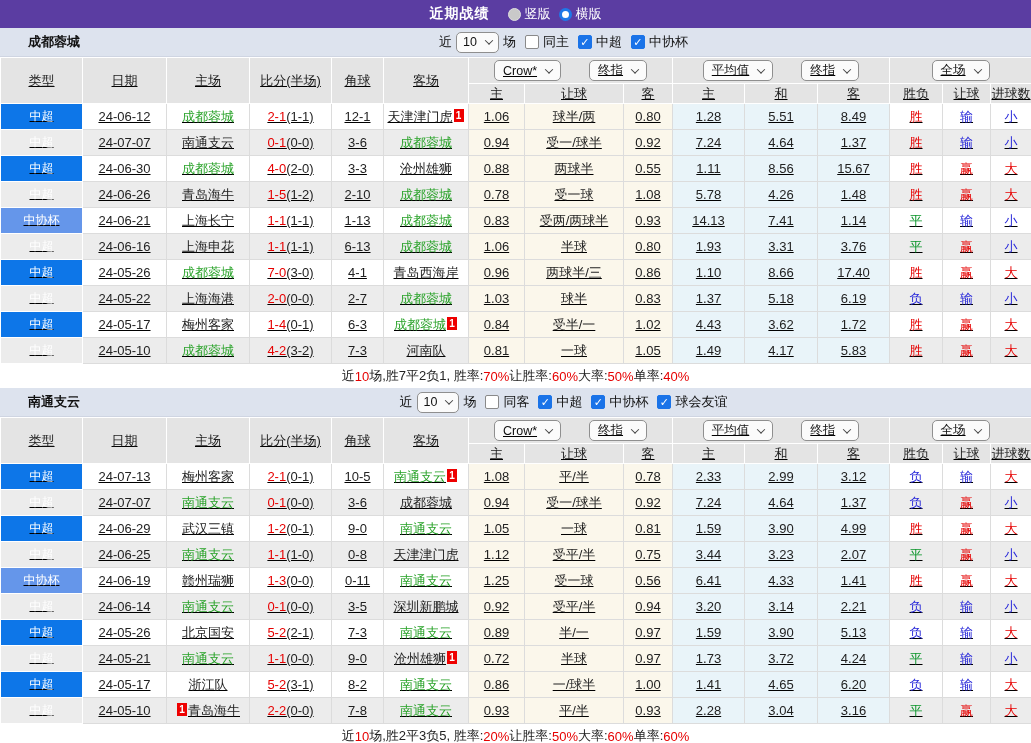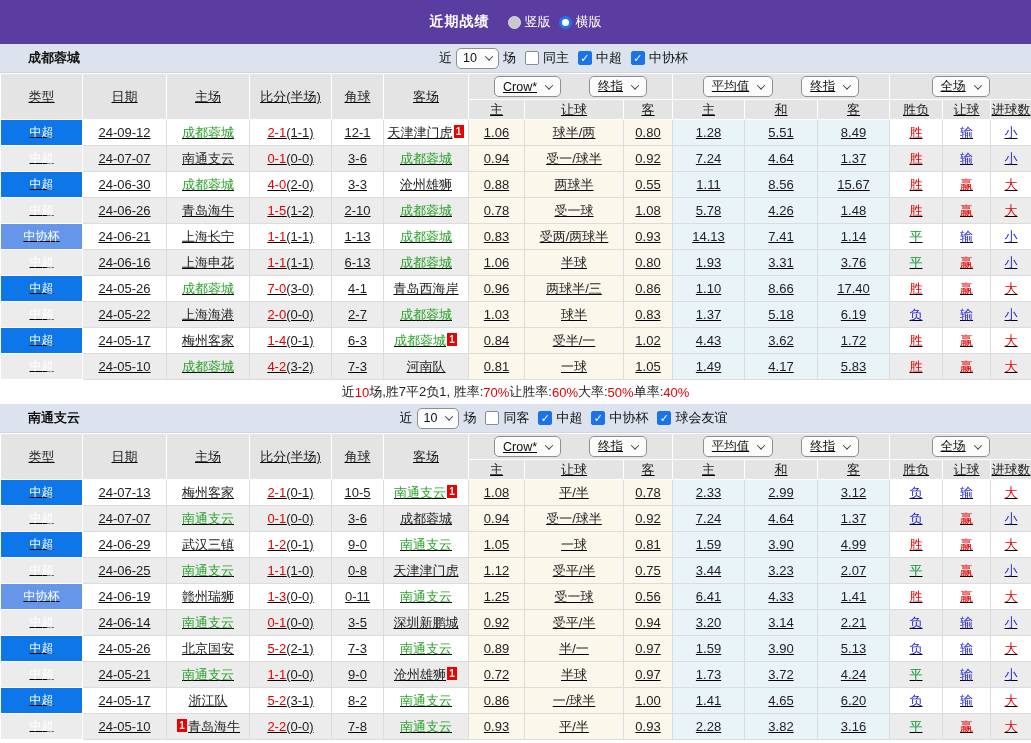--- a/index.html
+++ b/index.html
@@ -4,21 +4,21 @@
 <style>
   * { box-sizing: border-box; }
   html,body { margin:0; padding:0; }
   body {
     width:1031px; height:743px; overflow:hidden; background:#fff;
     font-family:"Liberation Sans","DejaVu Sans",sans-serif;
     -webkit-font-smoothing:antialiased;
   }
   
   .topbar {
-    height:44px; background:#5b3da2; color:#fff;
+    height:28px; background:#5b3da2; color:#fff;
     display:flex; align-items:center; justify-content:center; gap:10px;
   }
   .topbar .title { font-size:14px; font-weight:bold; letter-spacing:1px; }
   .radio-group { display:inline-flex; align-items:center; gap:4px; margin-left:8px; cursor:default; }
   .radio { width:13px; height:13px; border-radius:50%; background:#c9c9c9; border:1px solid #dedede; display:inline-block; }
   .radio.checked { background:#fff; border:3.5px solid #1f78e8; }
   .radio-label { font-size:13px; color:#fff; }
   
   .section-bar {
     position:relative; height:29px; background:#dde3ee;
@@ -156,21 +156,21 @@
             <th>和</th>
             <th>客</th>
             <th>胜负</th>
             <th>让球</th>
             <th>进球数</th>
           </tr>
         </thead>
         <tbody>
           <tr class="odd">
             <td class="type">中超</td>
-            <td>24-09-12</td>
+            <td>24-06-12</td>
             <td><span class="team-green">成都蓉城</span></td>
             <td><span class="ft">2-1</span><span class="ht">(1-1)</span></td>
             <td>12-1</td>
             <td><span class="">天津津门虎</span><span class="badge">1</span></td>
             <td class="cream">1.06</td>
             <td class="cream">球半/两</td>
             <td class="cream">0.80</td>
             <td class="lblue">1.28</td>
             <td class="lblue">5.51</td>
             <td class="lblue">8.49</td>
@@ -577,21 +577,21 @@
             <td class="type">中超</td>
             <td>24-05-10</td>
             <td><span class="badge">1</span><span class="">青岛海牛</span></td>
             <td><span class="ft">2-2</span><span class="ht">(0-0)</span></td>
             <td>7-8</td>
             <td><span class="team-green">南通支云</span></td>
             <td class="cream">0.93</td>
             <td class="cream">平/半</td>
             <td class="cream">0.93</td>
             <td class="lblue">2.28</td>
-            <td class="lblue">3.82</td>
+            <td class="lblue">3.04</td>
             <td class="lblue">3.16</td>
             <td class="t-green">平</td>
             <td class="t-red">赢</td>
             <td class="t-red">大</td>
           </tr>
         </tbody>
       </table>
       <div class="summary">
         <span class="">近</span>
         <span class="hl">10</span>

